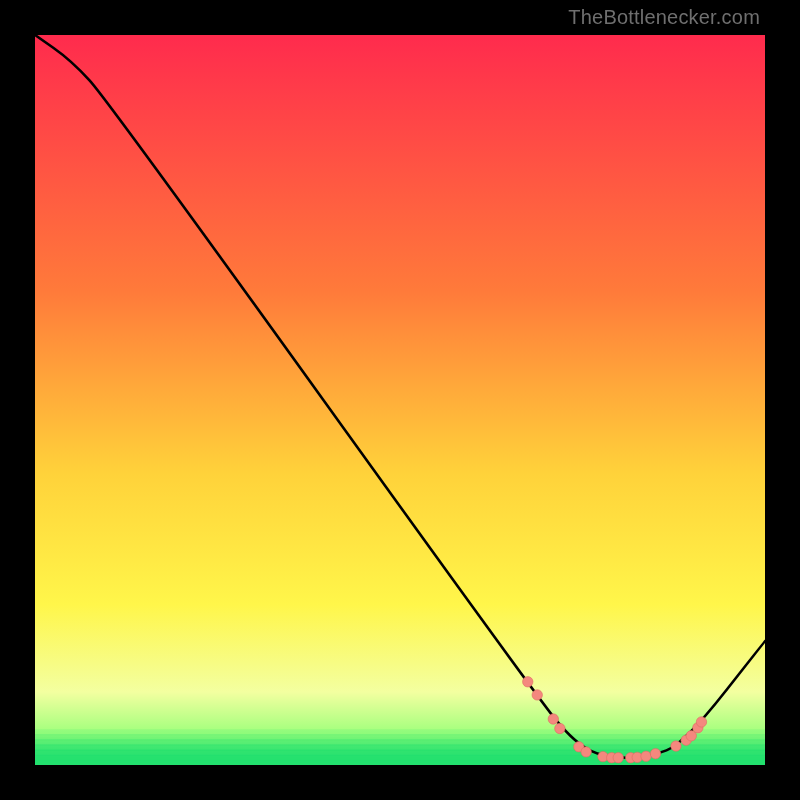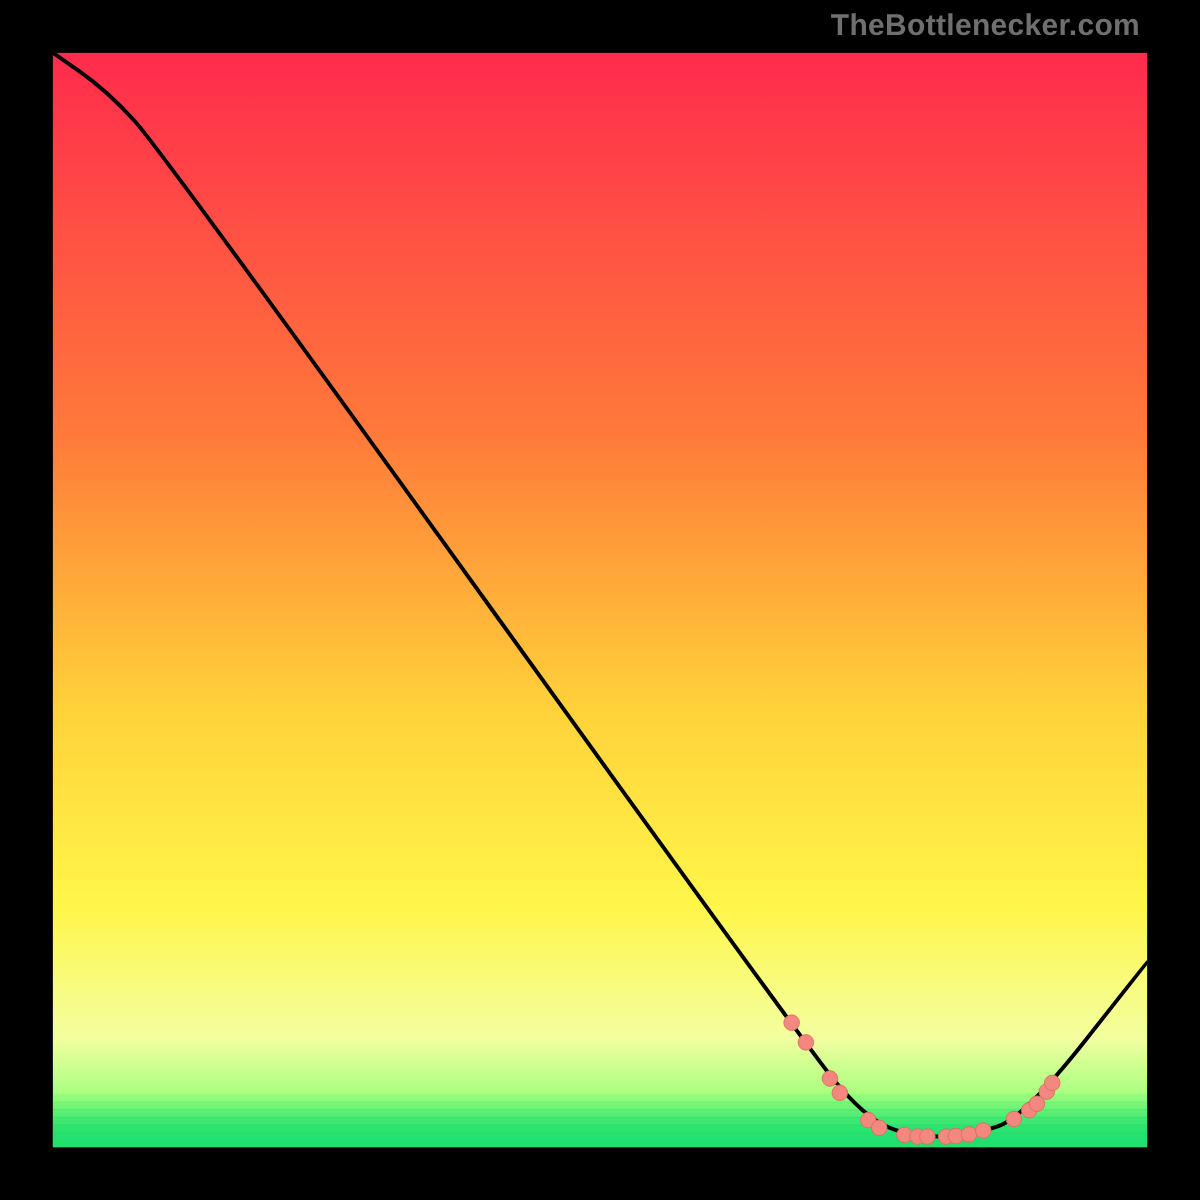--- a/index.html
+++ b/index.html
@@ -24,21 +24,21 @@
     width: 730px;
     height: 730px;
     overflow: hidden;
   }
   .attribution {
     position: absolute;
     top: 6px;
     right: 40px;
     color: #6f6f6f;
     font-size: 20px;
-    font-weight: 700;
+    font-weight: 400;
     letter-spacing: 0.2px;
   }
   svg { display: block; }
 </style>
 </head>
 <body>
 
 <div class="stage">
 
   <div class="attribution">TheBottlenecker.com</div>

